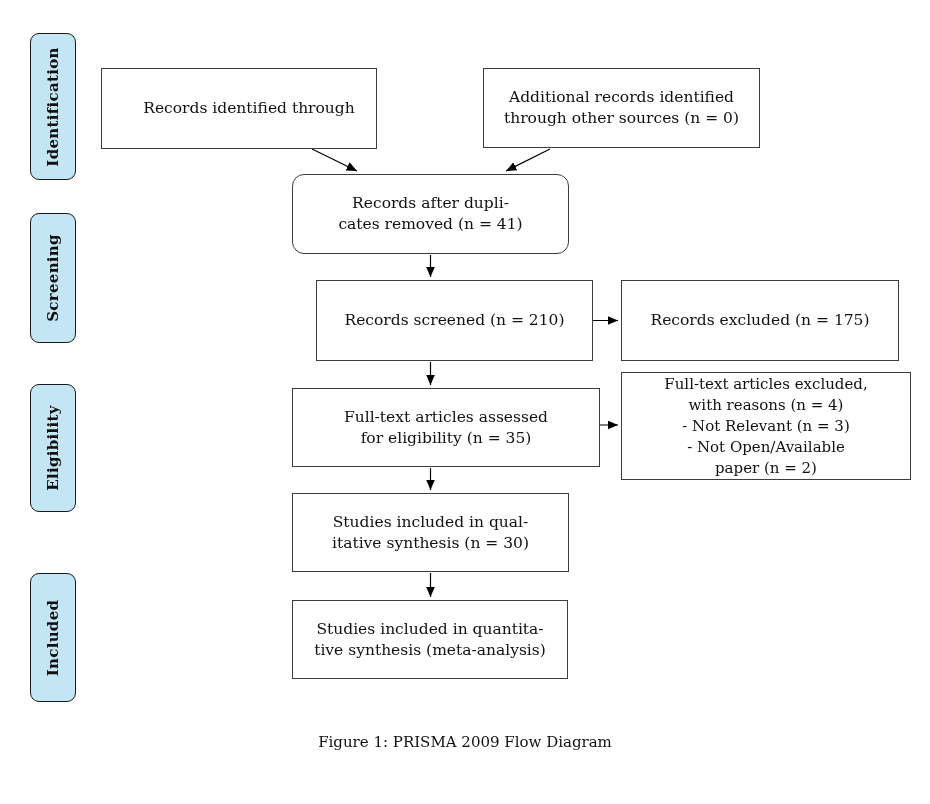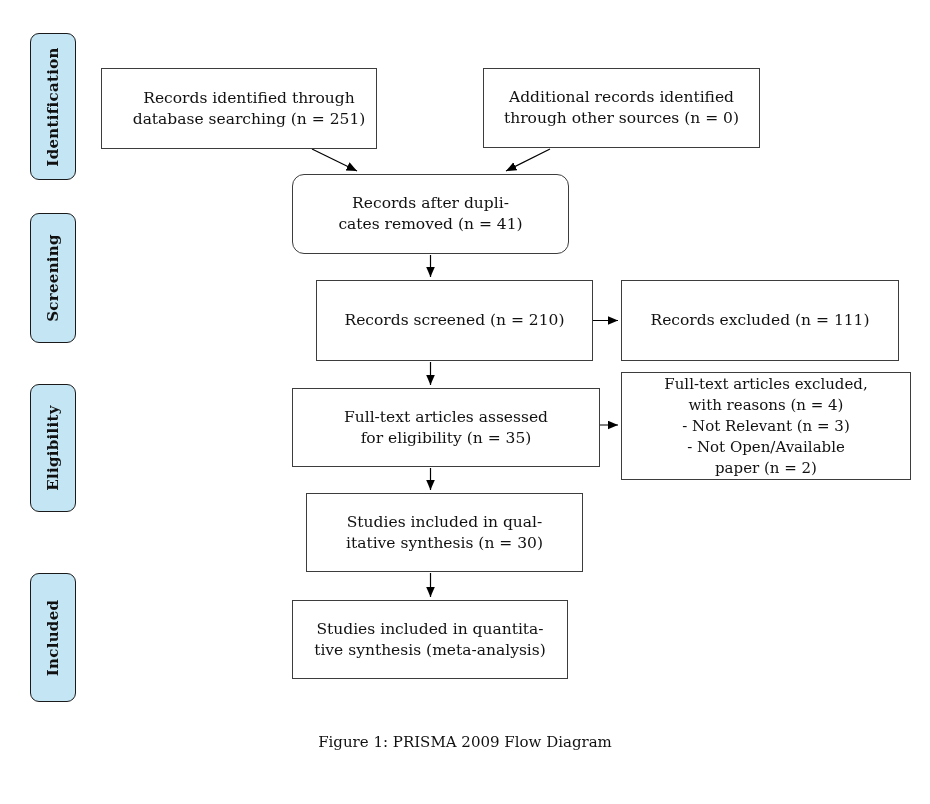--- a/index.html
+++ b/index.html
@@ -99,55 +99,54 @@
   </div>
   <div class="stage" style="top:384px;height:128px;">
     <span class="stage-text">Eligibility</span>
   </div>
   <div class="stage" style="top:573px;height:129px;">
     <span class="stage-text">Included</span>
   </div>
 
   <div class="fbox" style="left:101px;top:68px;width:276px;height:81px;padding-left:20px;">
     <div class="line">Records identified through</div>
-    <div class="line">database searching (n = 251)</div>
   </div>
 
   <div class="fbox" style="left:483px;top:68px;width:277px;height:80px;">
     <div class="line">Additional records identified</div>
     <div class="line">through other sources (n = 0)</div>
   </div>
 
   <div class="fbox" style="left:292px;top:174px;width:277px;height:80px;border-radius:12px;">
     <div class="line">Records after dupli-</div>
     <div class="line">cates removed (n = 41)</div>
   </div>
 
   <div class="fbox" style="left:292px;top:280px;width:277px;height:81px;margin-left:24px;">
     <div class="line">Records screened (n = 210)</div>
   </div>
 
   <div class="fbox" style="left:621px;top:280px;width:278px;height:81px;">
-    <div class="line">Records excluded (n = 111)</div>
+    <div class="line">Records excluded (n = 175)</div>
   </div>
 
   <div class="fbox" style="left:292px;top:388px;width:308px;height:79px;">
     <div class="line">Full-text articles assessed</div>
     <div class="line">for eligibility (n = 35)</div>
   </div>
 
   <div class="fbox" style="left:621px;top:372px;width:290px;height:108px;font-size:15px;">
     <div class="line">Full-text articles excluded,</div>
     <div class="line">with reasons (n = 4)</div>
     <div class="line">- Not Relevant (n = 3)</div>
     <div class="line">- Not Open/Available</div>
     <div class="line">paper (n = 2)</div>
   </div>
 
-  <div class="fbox" style="left:306px;top:493px;width:277px;height:79px;">
+  <div class="fbox" style="left:292px;top:493px;width:277px;height:79px;">
     <div class="line">Studies included in qual-</div>
     <div class="line">itative synthesis (n = 30)</div>
   </div>
 
   <div class="fbox" style="left:292px;top:600px;width:276px;height:79px;">
     <div class="line">Studies included in quantita-</div>
     <div class="line">tive synthesis (meta-analysis)</div>
   </div>
 
   <div class="caption">Figure 1: PRISMA 2009 Flow Diagram</div>

